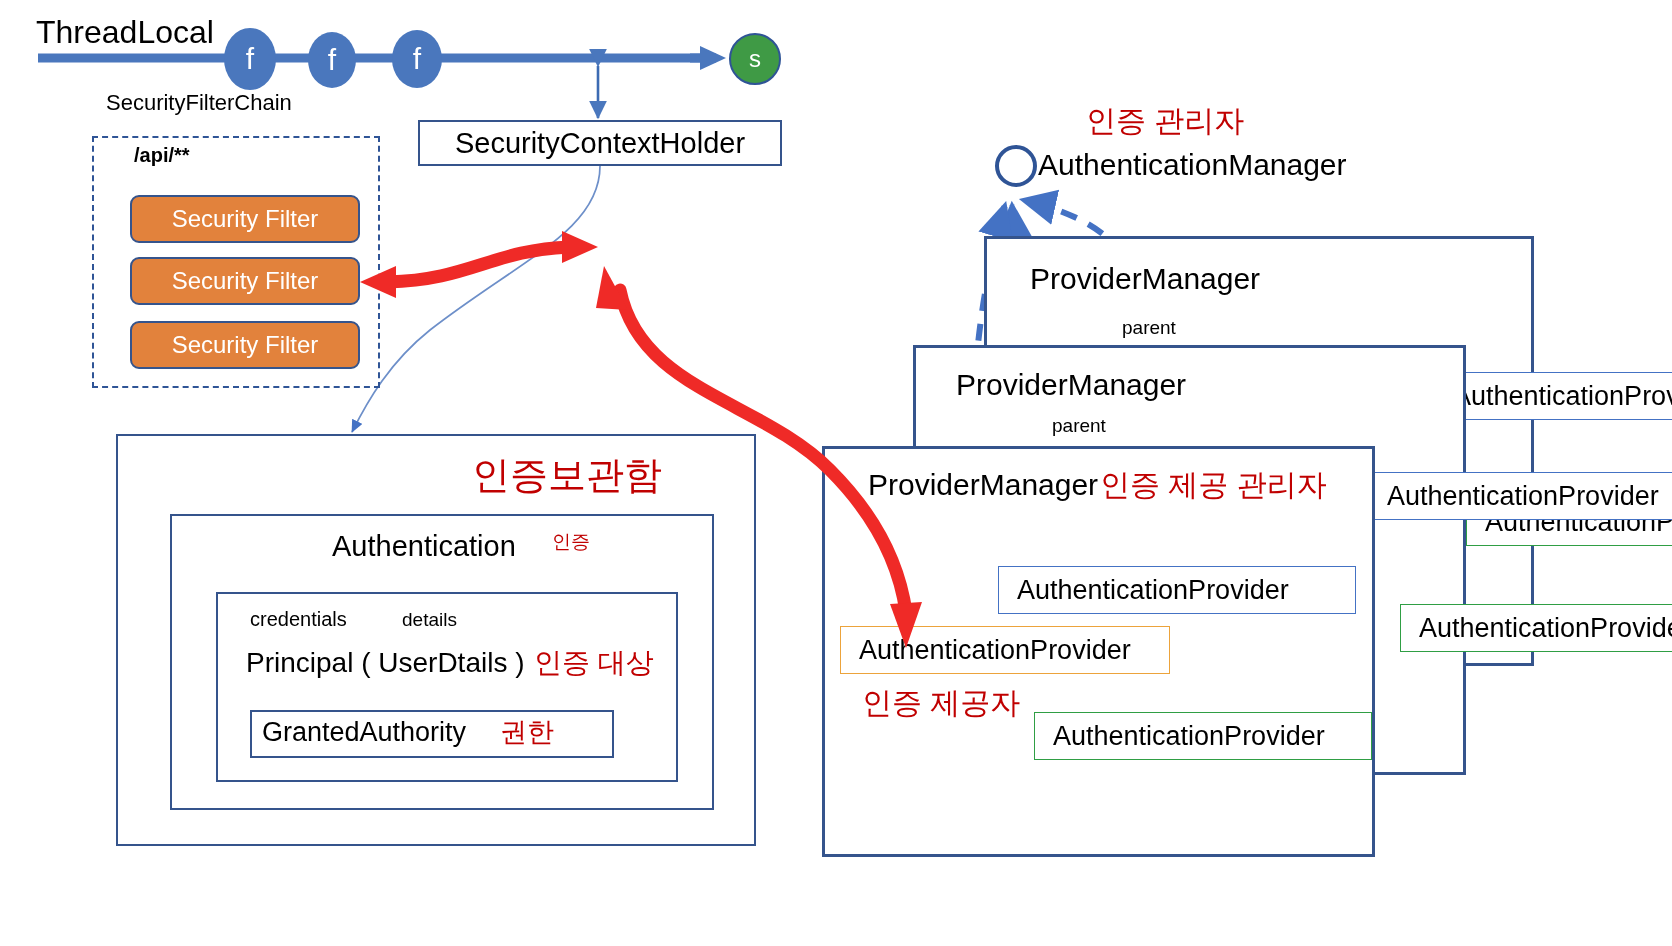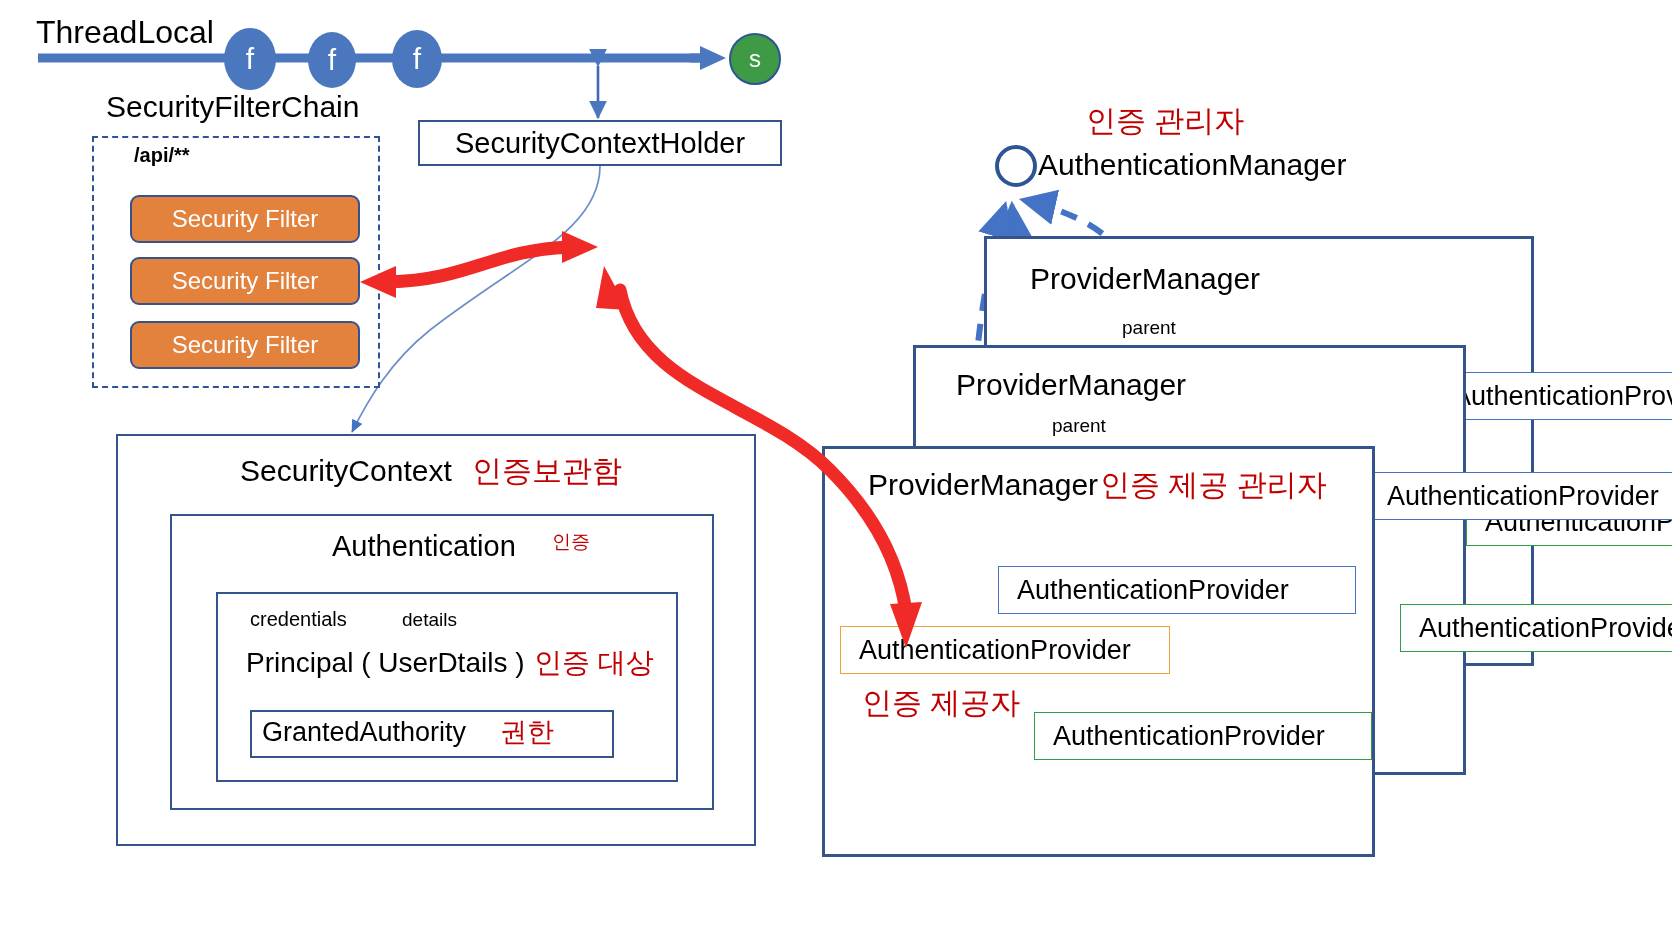--- a/index.html
+++ b/index.html
@@ -96,43 +96,42 @@
   <div class="ellipse-f" style="left:308px;top:32px;width:48px;height:56px;">
     <span>f</span>
   </div>
   <div class="ellipse-f" style="left:392px;top:30px;width:50px;height:58px;">
     <span>f</span>
   </div>
   <div class="circle-s" style="left:729px;top:33px;width:48px;height:48px;">
     <span>s</span>
   </div>
 
-  <div class="lbl black" style="left:106px;top:92px;font-size:30px;">SecurityFilterChain</div>
+  <div class="lbl black" style="left:106px;top:92px;font-size:22px;">SecurityFilterChain</div>
 
   <div class="dashed-region" style="left:92px;top:136px;width:288px;height:252px;z-index:2;"></div>
 
   <div class="lbl black" style="left:134px;top:145px;font-size:20px;font-weight:bold;">/api/**</div>
 
   <div class="filter-chip" style="left:130px;top:195px;width:230px;height:48px;">
     <span>Security Filter</span>
   </div>
   <div class="filter-chip" style="left:130px;top:257px;width:230px;height:48px;">
     <span>Security Filter</span>
   </div>
   <div class="filter-chip" style="left:130px;top:321px;width:230px;height:48px;">
     <span>Security Filter</span>
   </div>
 
   <div class="textbox box-blue tb-center" style="left:418px;top:120px;width:364px;height:46px;font-size:29px;">
     <span>SecurityContextHolder</span>
   </div>
 
   <div class="box box-blue" style="left:116px;top:434px;width:640px;height:412px;z-index:2;"></div>
-  <div class="lbl black" style="left:240px;top:456px;font-size:30px;z-index:5;">SecurityContext</div>
-  <div class="lbl red" style="left:472px;top:456px;font-size:30px;z-index:5;">인증보관함</div>
+  <div class="lbl red" style="left:472px;top:456px;font-size:38px;z-index:5;">인증보관함</div>
 
   <div class="box box-blue" style="left:170px;top:514px;width:544px;height:296px;z-index:2;"></div>
   <div class="lbl black" style="left:332px;top:532px;font-size:29px;z-index:5;">Authentication</div>
   <div class="lbl red" style="left:552px;top:532px;font-size:19px;z-index:5;">인증</div>
 
   <div class="box box-blue" style="left:216px;top:592px;width:462px;height:190px;z-index:2;"></div>
   <div class="lbl black" style="left:250px;top:609px;font-size:20px;z-index:5;">credentials</div>
   <div class="lbl black" style="left:402px;top:610px;font-size:19px;z-index:5;">details</div>
   <div class="lbl black" style="left:246px;top:649px;font-size:28px;z-index:5;">Principal ( UserDtails )</div>
   <div class="lbl red" style="left:534px;top:649px;font-size:28px;z-index:5;">인증 대상</div>

